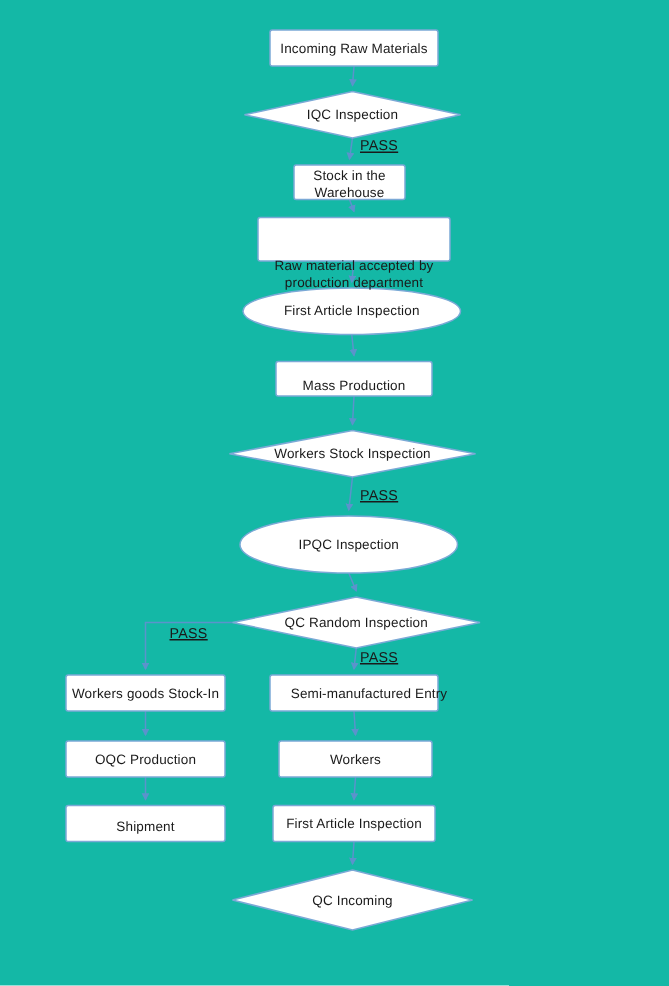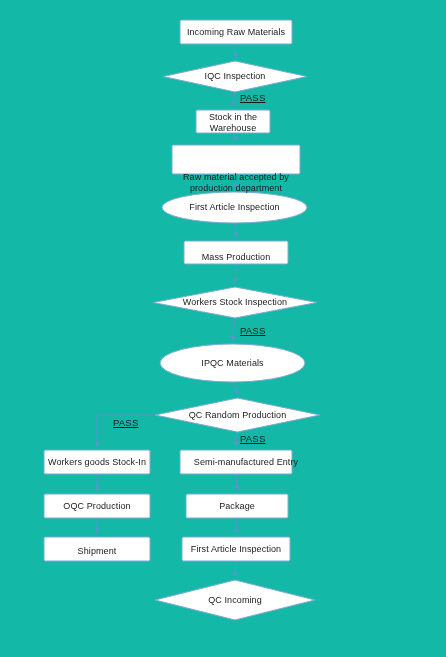--- a/index.html
+++ b/index.html
@@ -96,26 +96,26 @@
   <div id="labels-layer">
       <div class="node-label" style="left: 180px; top: 20px; width: 112px; height: 24px;">Incoming Raw Materials</div>
       <div class="node-label" style="left: 163px; top: 61px; width: 144px; height: 31px;">IQC Inspection</div>
       <div class="node-label" style="left: 196px; top: 110px; width: 74px; height: 25px;">Stock in the
 Warehouse</div>
       <div class="node-label" style="left: 172px; top: 145px; width: 128px; height: 29px; margin-top: 23px;">Raw material accepted by
 production department</div>
       <div class="node-label" style="left: 162px; top: 192px; width: 145px; height: 31px;">First Article Inspection</div>
       <div class="node-label" style="left: 184px; top: 241px; width: 104px; height: 33px;">Mass Production</div>
       <div class="node-label" style="left: 153px; top: 287px; width: 164px; height: 31px;">Workers Stock Inspection</div>
-      <div class="node-label" style="left: 160px; top: 344px; width: 145px; height: 38px;">IPQC Materials</div>
-      <div class="node-label" style="left: 155px; top: 398px; width: 165px; height: 34px;">QC Random Production</div>
+      <div class="node-label" style="left: 160px; top: 344px; width: 145px; height: 38px;">IPQC Inspection</div>
+      <div class="node-label" style="left: 155px; top: 398px; width: 165px; height: 34px;">QC Random Inspection</div>
       <div class="node-label" style="left: 44px; top: 450px; width: 106px; height: 24px;">Workers goods Stock-In</div>
       <div class="node-label" style="left: 180px; top: 450px; width: 132px; height: 24px;">Semi-manufactured Entry</div>
       <div class="node-label" style="left: 44px; top: 494px; width: 106px; height: 24px;">OQC Production</div>
-      <div class="node-label" style="left: 186px; top: 494px; width: 102px; height: 24px;">Package</div>
+      <div class="node-label" style="left: 186px; top: 494px; width: 102px; height: 24px;">Workers</div>
       <div class="node-label" style="left: 44px; top: 537px; width: 106px; height: 28px;">Shipment</div>
       <div class="node-label" style="left: 182px; top: 537px; width: 108px; height: 24px;">First Article Inspection</div>
       <div class="node-label" style="left: 155px; top: 580px; width: 160px; height: 40px;">QC Incoming</div>
       <div class="edge-label" style="left: 240px; top: 92px;">PASS</div>
       <div class="edge-label" style="left: 240px; top: 325px;">PASS</div>
       <div class="edge-label" style="left: 113px; top: 417px;">PASS</div>
       <div class="edge-label" style="left: 240px; top: 433px;">PASS</div>
     </div>
 </div>
 

